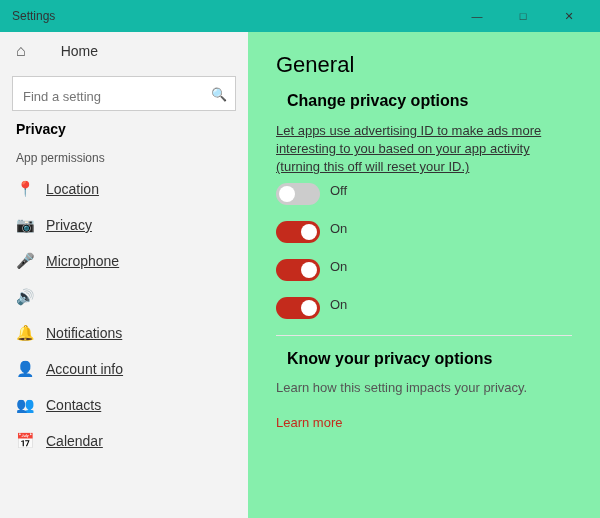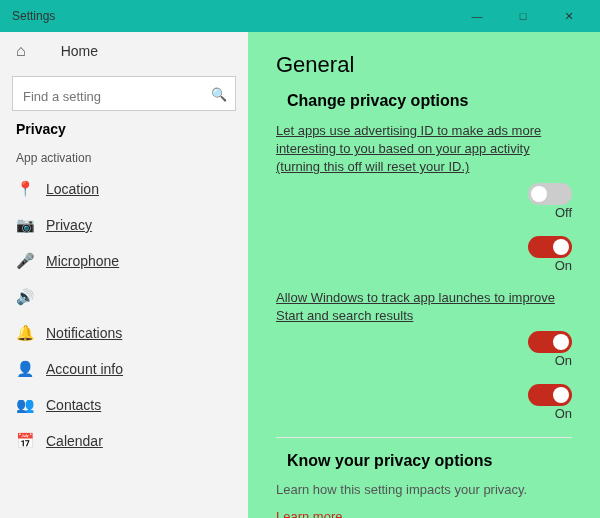--- a/index.html
+++ b/index.html
@@ -177,23 +177,22 @@
     .setting-description {
       font-size: 13px;
       color: #333;
       line-height: 1.4;
       margin-bottom: 6px;
       text-decoration: underline;
     }
 
     .toggle-row {
       display: flex;
-      align-items: flex-end;
-      gap: 0;
-      flex-direction: column;
+      align-items: flex-start;
+      gap: 10px;
     }
 
     
     .toggle {
       position: relative;
       width: 44px;
       height: 22px;
       cursor: pointer;
       flex-shrink: 0;
     }
@@ -244,21 +243,21 @@
       margin: 4px 0 14px 0;
     }
 
     .know-section {
       margin-top: 10px;
     }
 
     .know-subtitle {
       font-size: 13px;
       color: #555;
-      margin-bottom: 12px;
+      margin-bottom: 20px;
     }
 
     .link {
       display: block;
       font-size: 13px;
       color: #c42b1c;
       cursor: pointer;
       margin-bottom: 3px;
       text-decoration: none;
     }
@@ -286,21 +285,21 @@
         <span class="sidebar-home-label">Home</span>
       </div>
 
       <div class="sidebar-search">
         <input type="text" placeholder="Find a setting" style="">
         <span class="search-icon">🔍</span>
       </div>
 
       <div class="sidebar-privacy-label">Privacy</div>
 
-      <div class="sidebar-subsection-label">App activation</div>
+      <div class="sidebar-subsection-label">App permissions</div>
 
       <div class="sidebar-item">
         <span class="sidebar-item-icon">📍</span>
         <span class="sidebar-item-label">Location</span>
       </div>
       <div class="sidebar-item">
         <span class="sidebar-item-icon">📷</span>
         <span class="sidebar-item-label">Privacy</span>
       </div>
       <div class="sidebar-item">
@@ -351,21 +350,20 @@
             <input type="checkbox" checked="" style="">
             <div class="toggle-track on">
               <div class="toggle-knob"></div>
             </div>
           </label>
           <span class="toggle-label">On</span>
         </div>
       </div>
 
       <div class="setting-item">
-        <p class="setting-description">Allow Windows to track app launches to improve Start and search results</p>
         <div class="toggle-row">
           <label class="toggle">
             <input type="checkbox" checked="" style="">
             <div class="toggle-track on">
               <div class="toggle-knob"></div>
             </div>
           </label>
           <span class="toggle-label">On</span>
         </div>
       </div>

